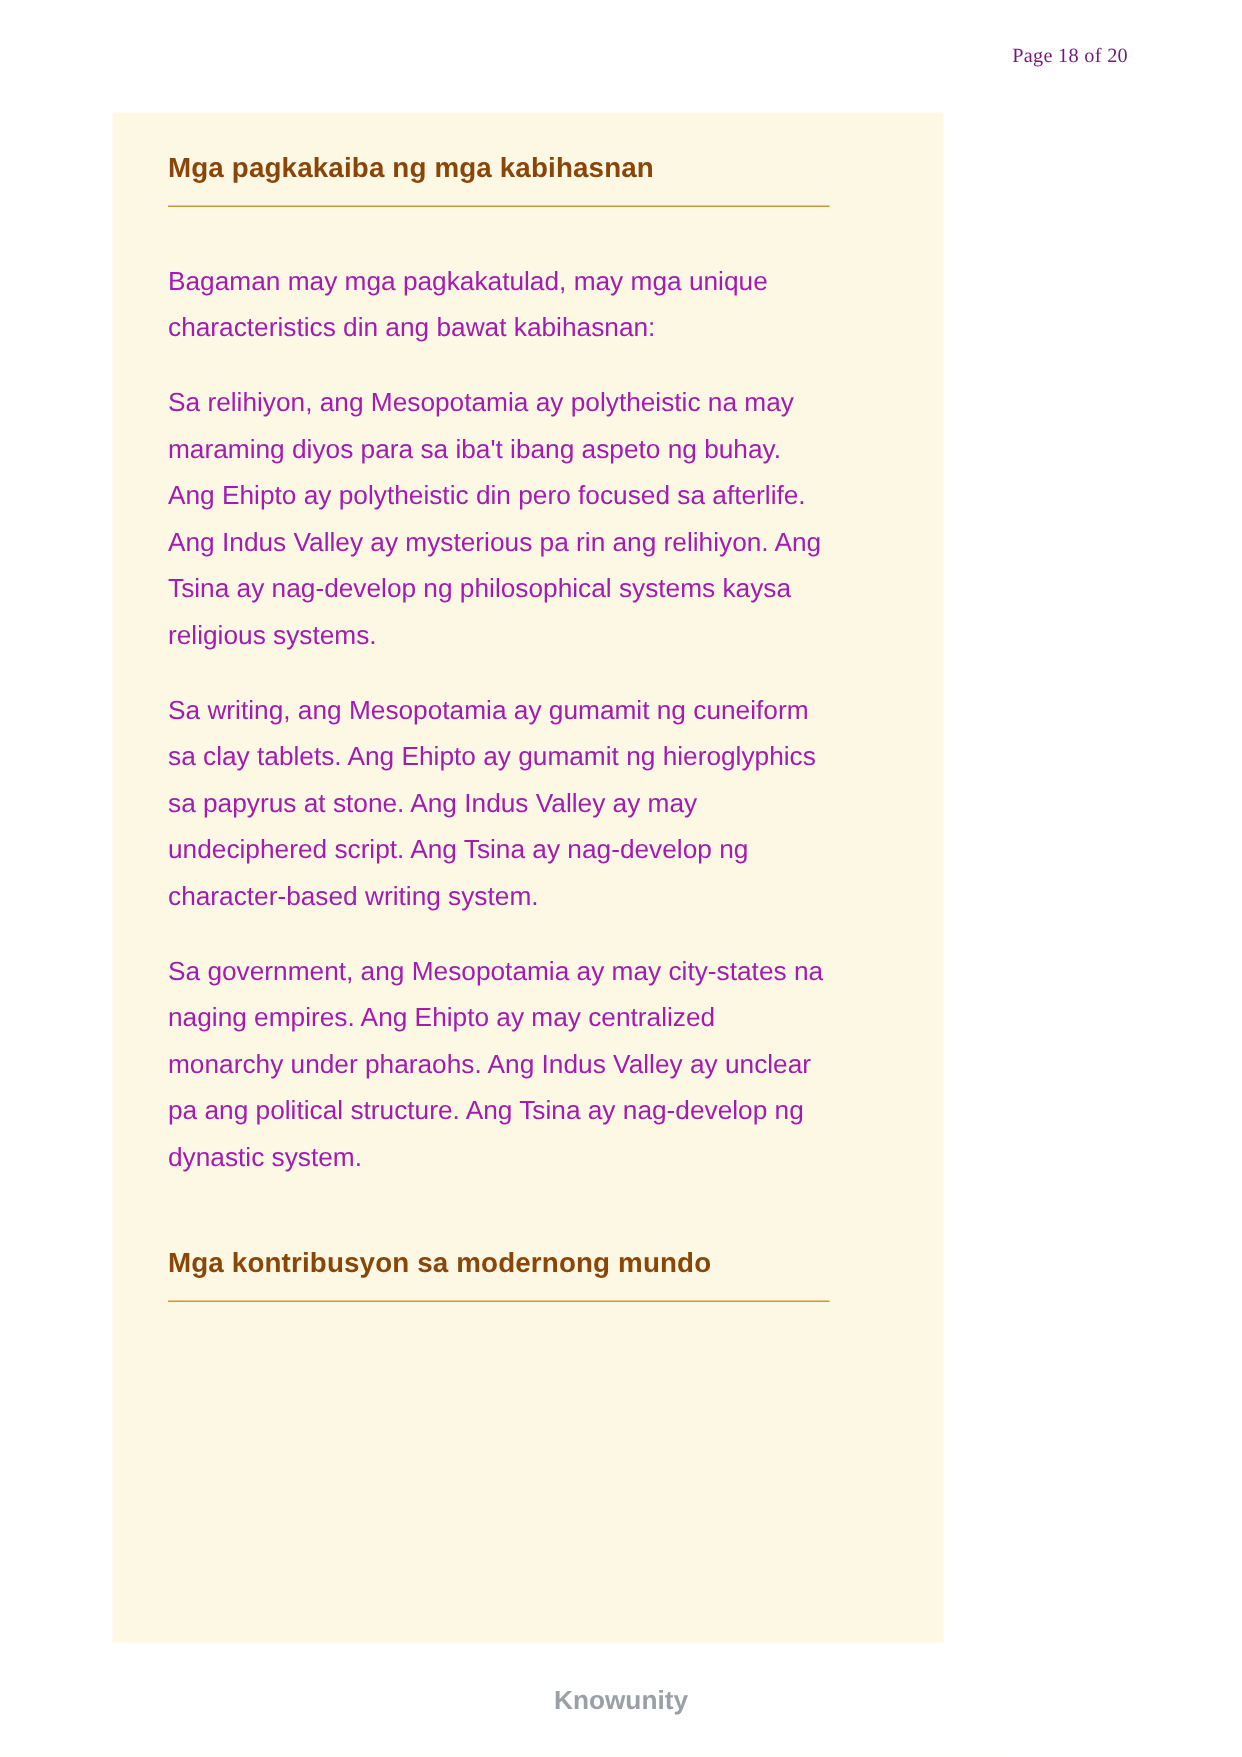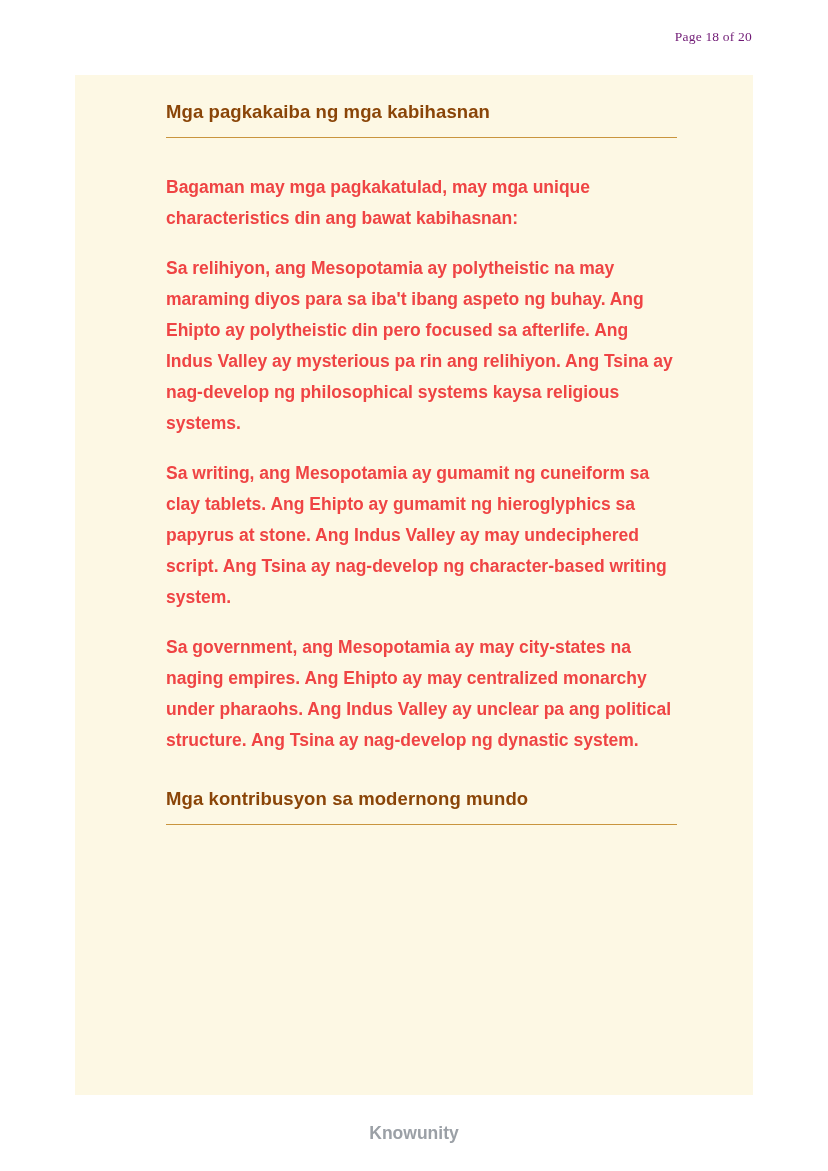--- a/index.html
+++ b/index.html
@@ -20,48 +20,47 @@
     right: 76px;
     font-family: "Liberation Serif", serif;
     font-size: 13.5px;
     color: #701a75;
     letter-spacing: 0.2px;
   }
   .card {
     position: absolute;
     top: 75px;
     left: 75px;
-    width: 678px;
+    width: 554px;
     height: 1020px;
     background: #fdf8e4;
     box-sizing: border-box;
-    padding: 16px 76px 40px 91px;
+    padding: 16px 76px 40px 37px;
     overflow: hidden;
   }
   .section-heading {
     font-size: 18.5px;
     font-weight: 700;
     color: #8a4508;
     margin: 10px 0 14px 0;
     letter-spacing: 0.1px;
   }
   .heading-divider {
     border: 0;
     border-top: 1.5px solid #c9953e;
     margin: 0 0 34px 0;
   }
   .body-paragraph {
     font-size: 17.5px;
     line-height: 31px;
-    color: #ef4444;
+    color: #a21caf;
     margin: 0 0 19px 0;
-    font-weight: bold;
   }
   .section + .section {
-    margin-top: 32px;
+    margin-top: 44px;
   }
   .footer-brand {
     position: absolute;
     top: 1123px;
     left: 0;
     width: 828px;
     text-align: center;
     font-size: 17.5px;
     color: #9ba0a6;
     font-weight: bold;

